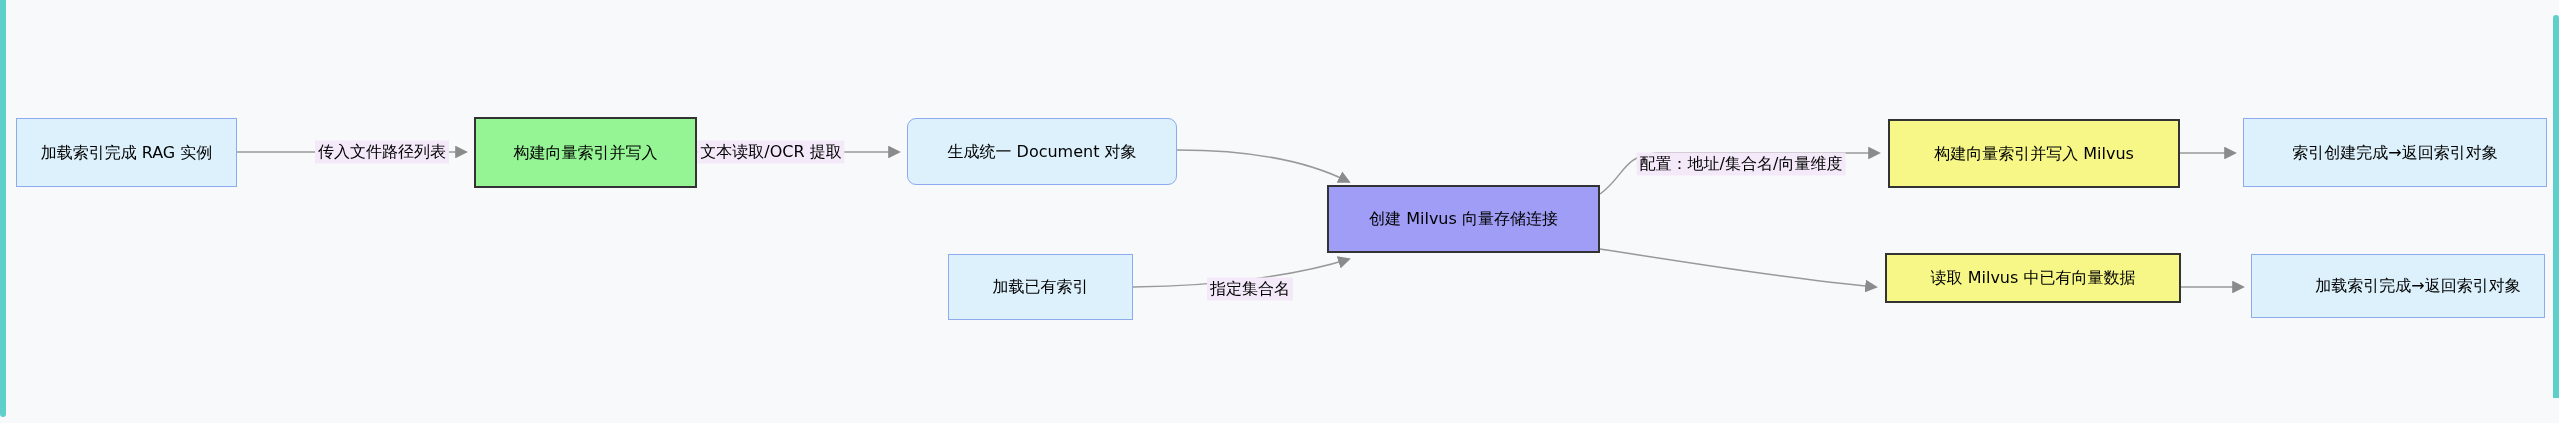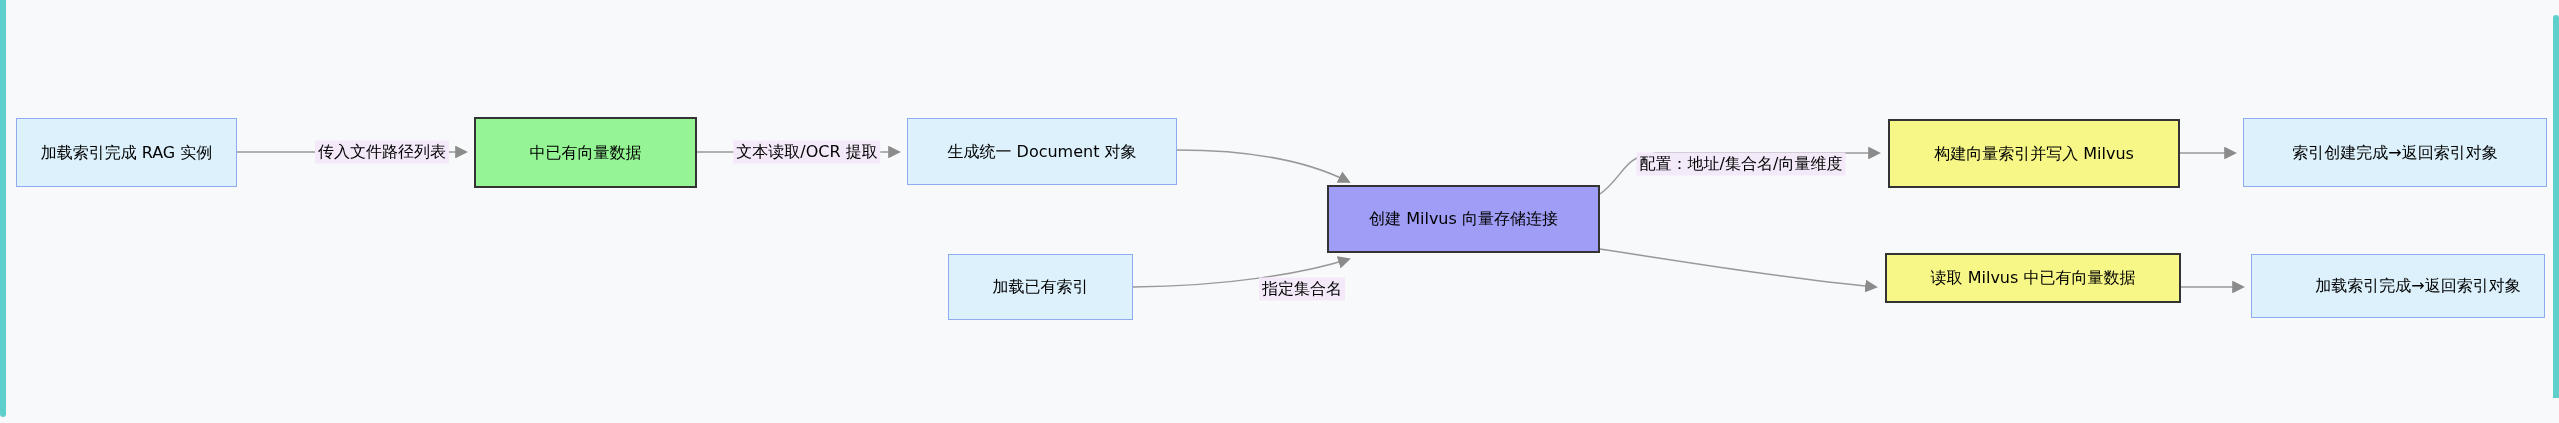--- a/index.html
+++ b/index.html
@@ -20,36 +20,36 @@
     display:flex; align-items:center; justify-content:center;
     text-align:center; font-size:16px; line-height:1.25; white-space:nowrap;
   }
   .node.blue   { background:#dcf1fc; border:1.5px solid #8fabef; }
   .node.green  { background:#95f595; border:2.5px solid #333333; }
   .node.purple { background:#9f9df5; border:2.5px solid #333333; }
   .node.yellow { background:#f7f787; border:2.5px solid #333333; }
 
   #node-A { left:16px;   top:118px; width:221px; height:69px; }
   #node-B { left:474px;  top:117px; width:223px; height:71px; }
-  #node-C { left:907px;  top:118px; width:270px; height:67px; }
+  #node-C { left:907px;  top:118px; width:270px; height:67px;border-radius:9px; }
   #node-D { left:1327px; top:185px; width:273px; height:68px; }
   #node-G { left:948px;  top:254px; width:185px; height:66px; }
   #node-E { left:1888px; top:119px; width:292px; height:69px; }
   #node-F { left:2243px; top:118px; width:304px; height:69px; }
   #node-H { left:1885px; top:253px; width:296px; height:50px; }
   #node-I { left:2251px; top:254px; width:294px; height:64px;padding-left:40px; }
 
   .edge-label {
     position:absolute; transform:translate(-50%,-50%);
     background:#f3e9f9; padding:1px 3px;
     font-size:16px; white-space:nowrap;
   }
   #elabel-e1 { left:382px;  top:152px; }
-  #elabel-e2 { left:807px;  top:152px; }
-  #elabel-e3 { left:1302px; top:289px; }
+  #elabel-e2 { left:771px;  top:152px; }
+  #elabel-e3 { left:1250px; top:289px; }
   #elabel-e4 { left:1741px; top:164px; }
 </style>
 </head>
 <body>
 
 <div id="bar-left" class="accent-bar"></div>
 <div id="bar-right" class="accent-bar"></div>
 
 <svg id="edge-svg" viewBox="0 0 2559 423" xmlns="http://www.w3.org/2000/svg">
   <defs>
@@ -63,21 +63,21 @@
     <path d="M1177,150 C1255,150 1312,163 1349,182" marker-end="url(#arrow)"></path>
     <path d="M1133,287 C1230,286 1305,273 1349,259" marker-end="url(#arrow)"></path>
     <path d="M1600,194 C1625,176 1622,156 1656,153 L1879,153" marker-end="url(#arrow)"></path>
     <path d="M1600,249 C1690,263 1792,279 1876,287" marker-end="url(#arrow)"></path>
     <path d="M2180,153 H2235" marker-end="url(#arrow)"></path>
     <path d="M2181,287 H2243" marker-end="url(#arrow)"></path>
   </g>
 </svg>
 
 <div id="node-A" class="node blue">加载索引完成 RAG 实例</div>
-<div id="node-B" class="node green">中已有向量数据</div>
+<div id="node-B" class="node green">构建向量索引并写入</div>
 <div id="node-C" class="node blue">生成统一 Document 对象</div>
 <div id="node-D" class="node purple">创建 Milvus 向量存储连接</div>
 <div id="node-G" class="node blue">加载已有索引</div>
 <div id="node-E" class="node yellow">构建向量索引并写入 Milvus</div>
 <div id="node-F" class="node blue">索引创建完成→返回索引对象</div>
 <div id="node-H" class="node yellow">读取 Milvus 中已有向量数据</div>
 <div id="node-I" class="node blue">加载索引完成→返回索引对象</div>
 
 <div id="elabel-e1" class="edge-label">传入文件路径列表</div>
 <div id="elabel-e2" class="edge-label">文本读取/OCR 提取</div>

